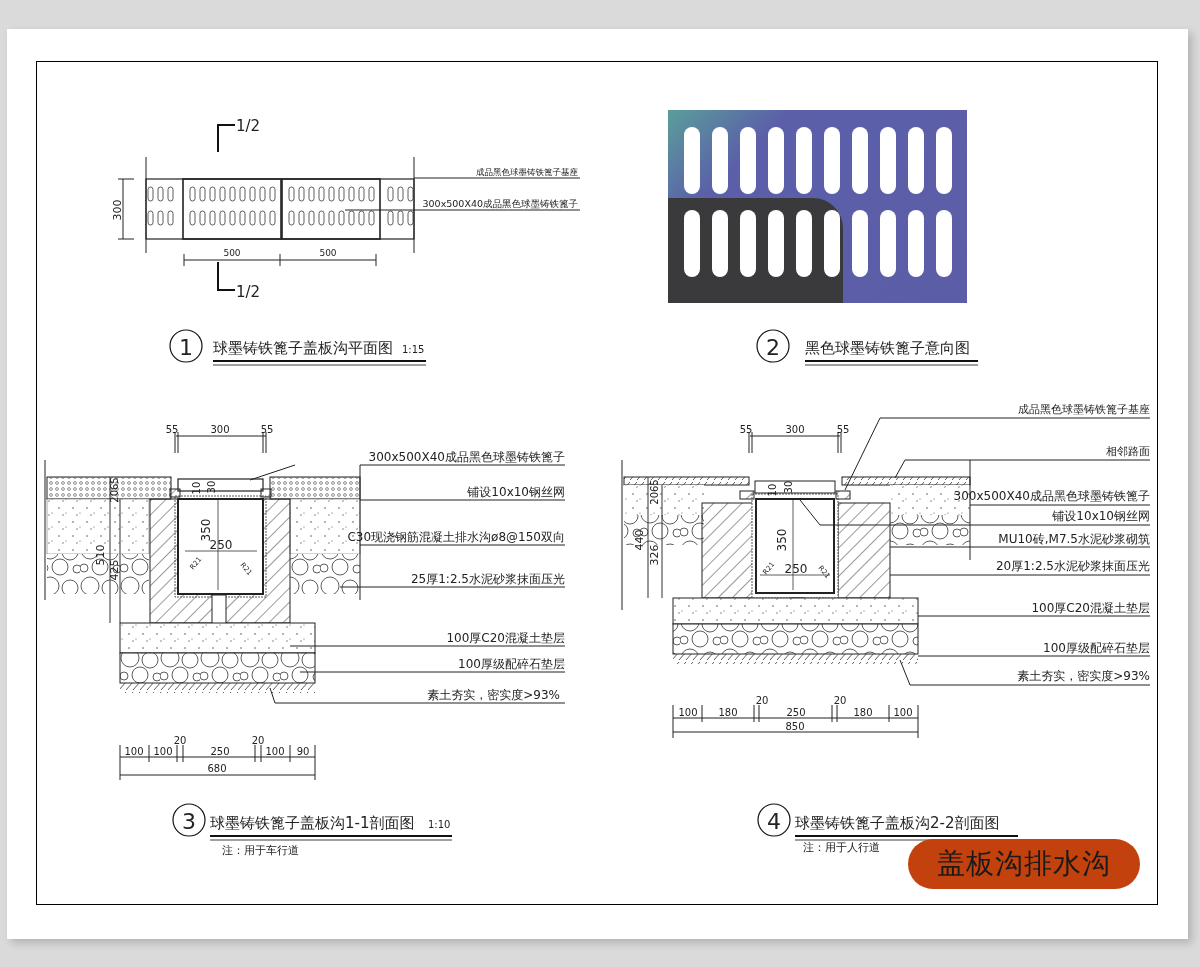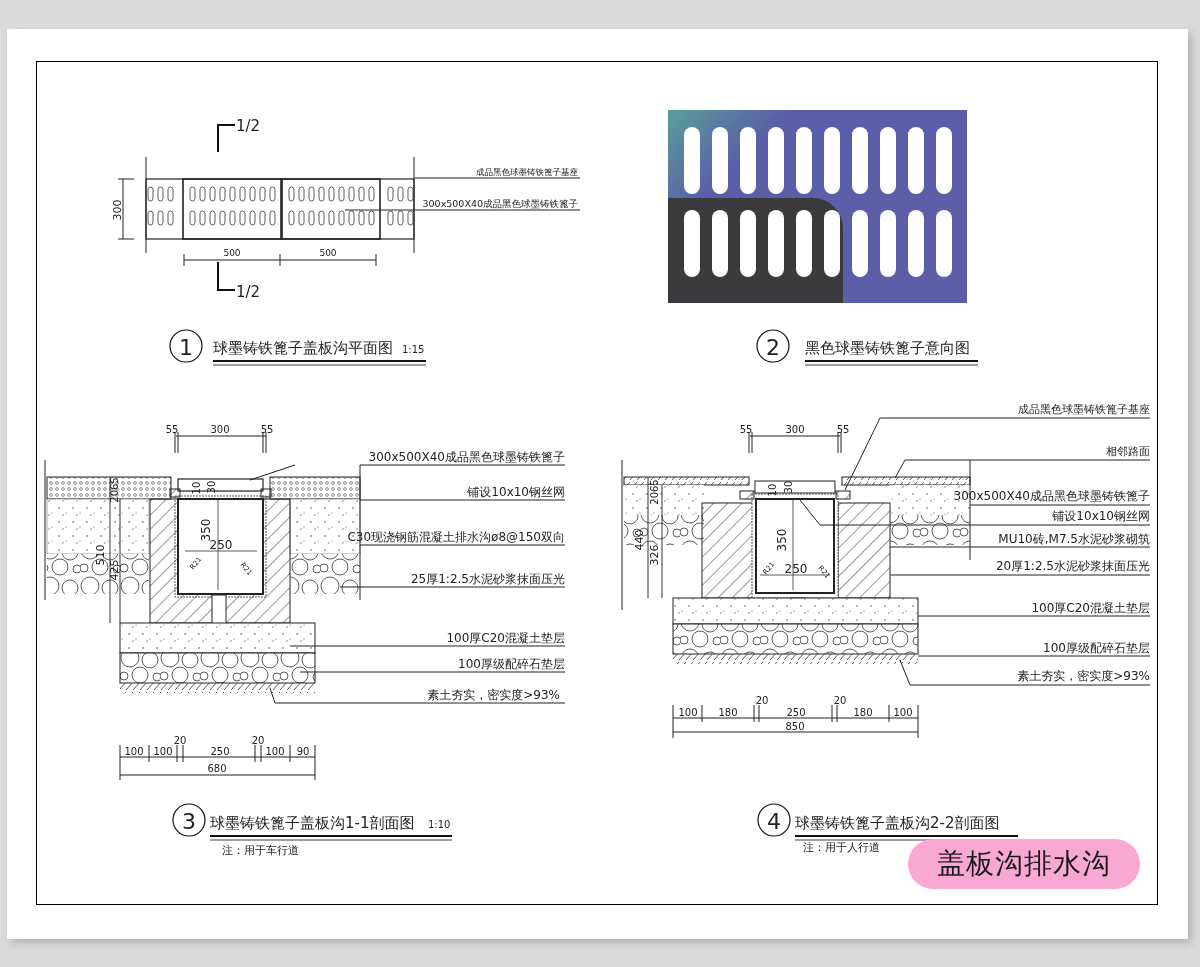--- a/index.html
+++ b/index.html
@@ -1,21 +1,21 @@
 <!DOCTYPE html>
 <html><head>
 <meta charset="utf-8">
 <style>
   html,body{margin:0;padding:0;}
   body{width:1200px;height:967px;background:#dadada;position:relative;overflow:hidden;font-family:"DejaVu Sans","Liberation Sans",sans-serif;}
   .sheet{position:absolute;left:7px;top:29px;width:1181px;height:910px;background:#fff;box-shadow:4px 4px 8px rgba(0,0,0,0.18);}
   .frame{position:absolute;left:36px;top:61px;width:1122px;height:844px;border:1.5px solid #000;box-sizing:border-box;}
   svg.drawing{position:absolute;left:0;top:0;}
   .t{font-family:"DejaVu Sans","Liberation Sans",sans-serif;fill:#222;}
-  .badge{position:absolute;left:908px;top:839px;width:232px;height:50px;background:#f9a8d4;border-radius:25px;display:flex;align-items:center;justify-content:center;font-size:28px;color:#1a1a1a;font-family:"DejaVu Sans","Liberation Sans",sans-serif;letter-spacing:1px;}
+  .badge{position:absolute;left:908px;top:839px;width:232px;height:50px;background:#c2410c;border-radius:25px;display:flex;align-items:center;justify-content:center;font-size:28px;color:#1a1a1a;font-family:"DejaVu Sans","Liberation Sans",sans-serif;letter-spacing:1px;}
   .photo{position:absolute;left:668px;top:110px;width:299px;height:193px;background:linear-gradient(135deg,#5a9e9a 0%,#5b5fa8 25%,#5c5ea8 60%,#5b5ea6 100%);overflow:hidden;}
   .photo .dark{position:absolute;left:0;top:88px;width:175px;height:105px;background:#3a3a3c;border-top-right-radius:30px;}
   .slot{position:absolute;width:16px;height:67px;background:#fff;border-radius:8px;}
 </style>
 </head>
 <body>
 
 <div class="sheet"></div>
 <div class="frame"></div>
 

